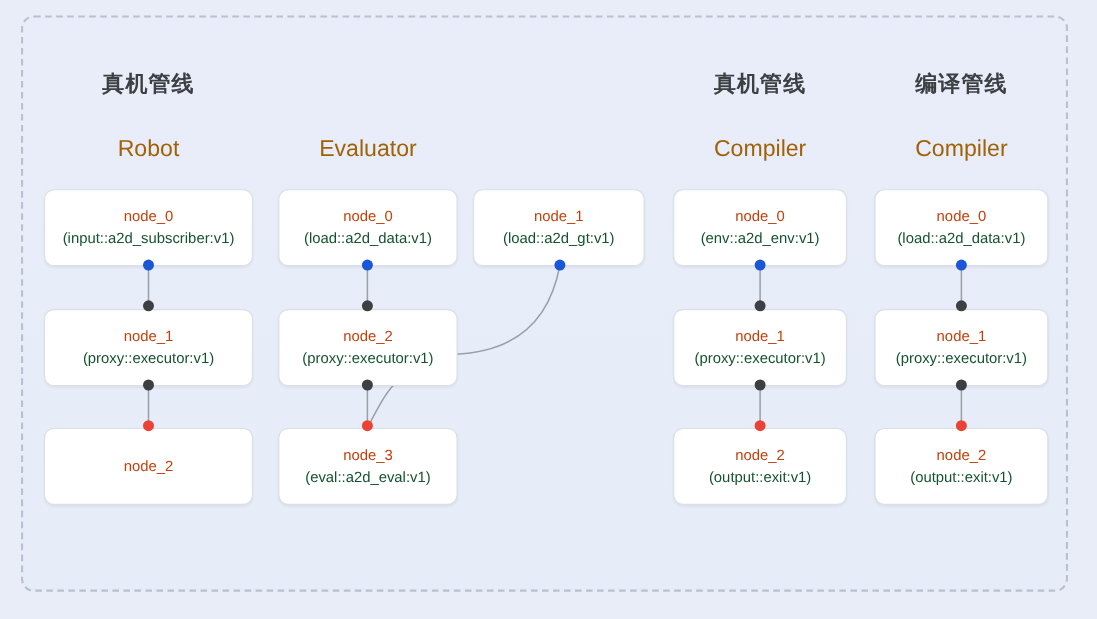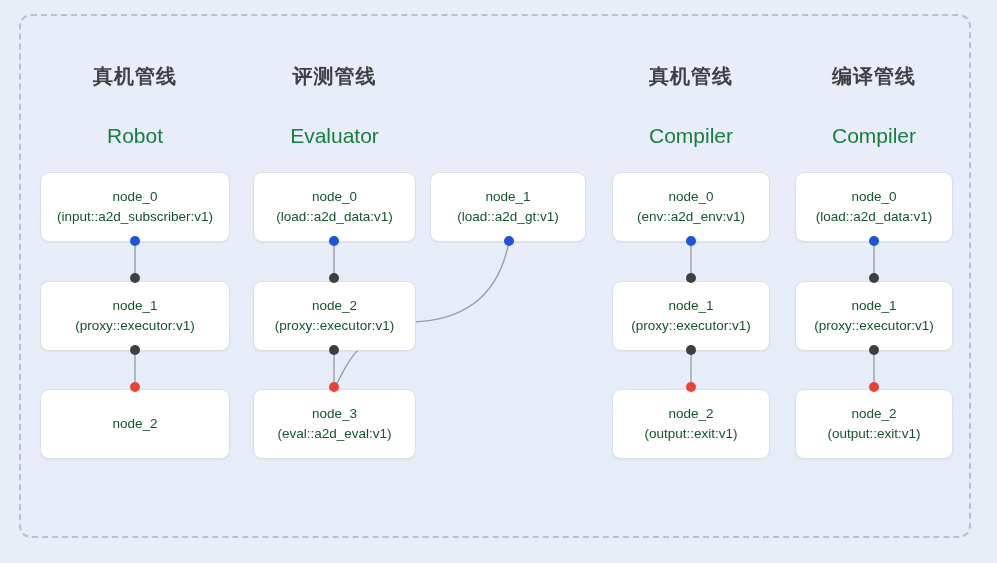--- a/index.html
+++ b/index.html
@@ -52,40 +52,40 @@
     color: #3c4043;
     font-size: 20px;
     font-weight: bold;
     letter-spacing: 1px;
     white-space: nowrap;
   }
   .col-title-en {
     position: absolute;
     width: 100%;
     text-align: center;
-    color: #15803d;
+    color: #a16207;
     font-size: 21px;
     font-weight: normal;
     white-space: nowrap;
   }
   .node-box {
     position: absolute;
     box-sizing: border-box;
     background: #ffffff;
     border: 1px solid #dcdfe5;
     border-radius: 9px;
     box-shadow: 0 1px 2px rgba(60, 64, 67, 0.07);
     display: flex;
     flex-direction: column;
     align-items: center;
     justify-content: center;
     z-index: 3;
   }
   .node-name {
-    color: #14532d;
+    color: #c2410c;
     font-size: 13.5px;
     line-height: 20px;
     white-space: nowrap;
   }
   .node-type {
     color: #14532d;
     font-size: 13.5px;
     line-height: 20px;
     white-space: nowrap;
   }
@@ -143,21 +143,20 @@
     <div class="port port-black" style="left:90px; top:273px;"></div>
     <div class="port port-black" style="left:90px; top:345px;"></div>
 
     <div class="node-box" style="left:0px; top:389px; width:190px; height:70px;">
       <div class="node-name">node_2</div>
     </div>
     <div class="port port-red" style="left:90px; top:382px;"></div>
   </div>
 
   <div class="column" style="left:253px; width:333px; height:563px;">
-    <div class="col-title-cn" style="top:63px; width:163px;">评测管线</div>
     <div class="col-title-en" style="top:124px; width:163px;">Evaluator</div>
 
     <div class="node-box" style="left:0px; top:172px; width:163px; height:70px;">
       <div class="node-name">node_0</div>
       <div class="node-type">(load::a2d_data:v1)</div>
     </div>
     <div class="port port-blue" style="left:76px; top:236px;"></div>
 
     <div class="node-box" style="left:177px; top:172px; width:156px; height:70px;">
       <div class="node-name">node_1</div>

